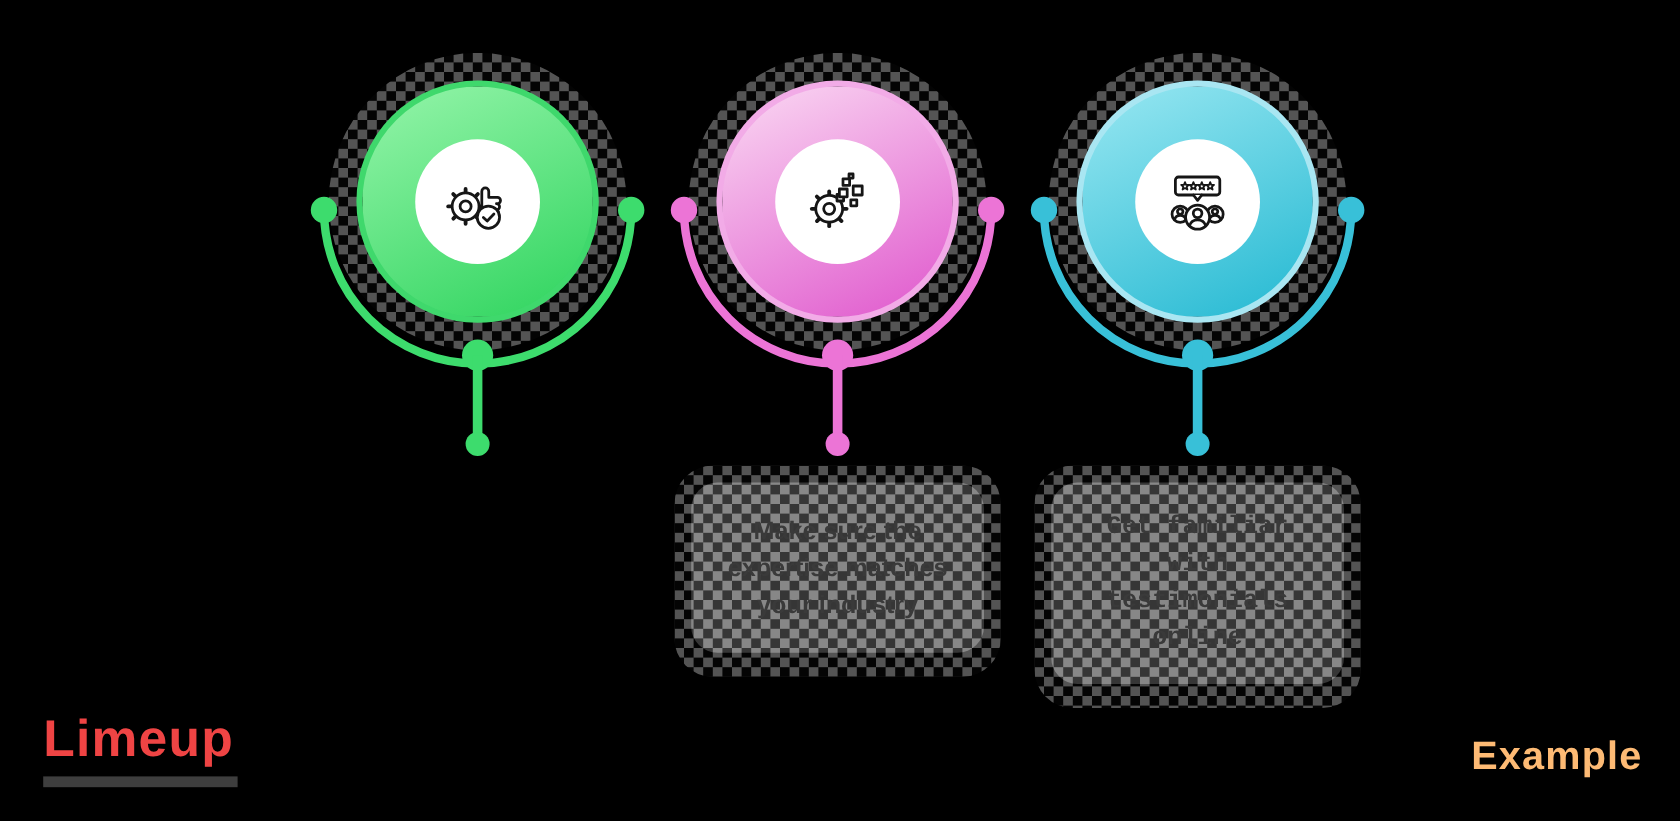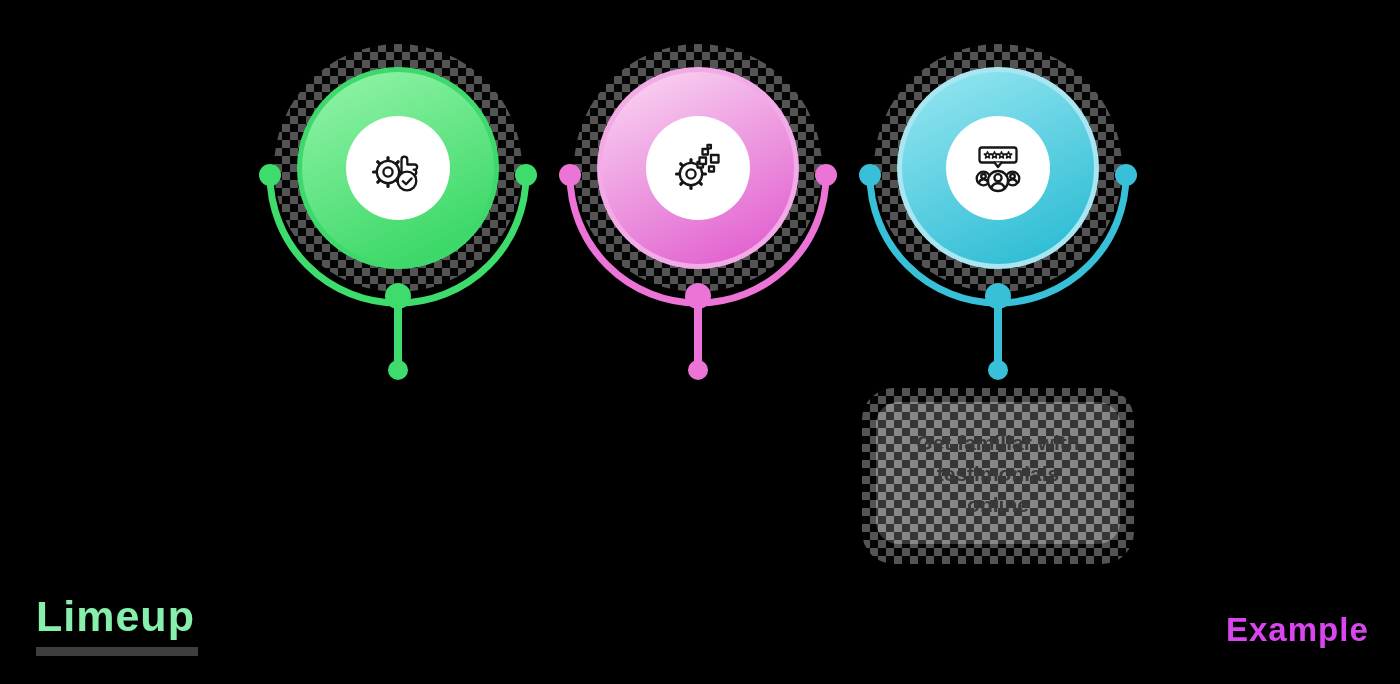--- a/index.html
+++ b/index.html
@@ -4,21 +4,21 @@
 <style>
   html,body{margin:0;padding:0;}
   body{
     width:1400px;height:684px;position:relative;overflow:hidden;
     background:#000;
     font-family:"Liberation Sans","DejaVu Sans",sans-serif;
   }
   .unit{position:absolute;top:0;width:300px;height:600px;}
   .unit-1{left:248px;}
   .unit-2{left:548px;}
-  .unit-3{left:848px;}
+  .unit-3{left:848px;font-family:Liberation Mono, monospace;}
   .unit-1{--accent:#3ddc6d;--g1:#90f3a6;--g2:#38d765;--ring:#3fd86c;}
   .unit-2{--accent:#ec74d6;--g1:#f9d3f1;--g2:#e263d0;--ring:#f2abe7;}
   .unit-3{--accent:#38c0d8;--g1:#93e5f0;--g2:#2fbdd5;--ring:#a9e6f2;}
 
   
   .checker{
     background-image:repeating-conic-gradient(#6a6a6a 0% 25%, #050505 25% 50%);
     background-size:16px 16px;
     opacity:.8;
   }
@@ -49,28 +49,28 @@
   }
   .step-box::before{
     content:"";position:absolute;z-index:-1;
     left:-14px;right:-14px;top:-14px;bottom:-20px;border-radius:32px;
     background-image:repeating-conic-gradient(#6a6a6a 0% 25%, #050505 25% 50%);
     background-size:16px 16px;opacity:.8;
   }
 
   .brand{
     position:absolute;left:36px;top:592px;
-    font-size:43px;font-weight:bold;color:#86efac;letter-spacing:1px;
+    font-size:43px;font-weight:bold;color:#ef4444;letter-spacing:1px;
   }
   .brand-underline{
     position:absolute;left:36px;top:647px;width:162px;height:9px;background:#3e3e3e;
   }
   .watermark{
     position:absolute;left:1226px;top:611px;
-    font-size:33px;font-weight:bold;color:#d946ef;letter-spacing:1px;
+    font-size:33px;font-weight:bold;color:#fdba74;letter-spacing:1px;
   }
   .icon-stroke{fill:none;stroke:#161616;stroke-width:2.3;stroke-linecap:round;stroke-linejoin:round;}
 </style>
 </head>
 <body>
 
 <div class="unit unit-1">
   <div class="halo-circle checker"></div>
   <svg class="hook-svg" viewBox="0 0 300 400">
     <path d="M22 175 A128 128 0 0 0 278 175" stroke="currentColor" stroke-width="7" fill="none"></path>
@@ -132,20 +132,23 @@
         <circle cx="25" cy="38" r="4.6"></circle>
         <rect x="31.5" y="26" width="5.5" height="5.5" fill="#fff"></rect>
         <rect x="36.5" y="13" width="5.5" height="5.5"></rect>
         <rect x="45" y="19" width="7.5" height="7.5"></rect>
         <rect x="33.5" y="21.5" width="6.5" height="6.5" fill="#fff"></rect>
         <rect x="43" y="30.5" width="5" height="5"></rect>
         <rect x="41.5" y="9" width="3.4" height="3.4"></rect>
       </g>
     </svg>
   </div>
+  <div class="step-box">
+    <span>Make sure the expertise matches your industry</span>
+  </div>
 </div>
 
 <div class="unit unit-3">
   <div class="halo-circle checker"></div>
   <svg class="hook-svg" viewBox="0 0 300 400">
     <path d="M22 175 A128 128 0 0 0 278 175" stroke="currentColor" stroke-width="7" fill="none"></path>
     <circle cx="22" cy="175" r="11" fill="currentColor"></circle>
     <circle cx="278" cy="175" r="11" fill="currentColor"></circle>
     <circle cx="150" cy="296" r="13" fill="currentColor"></circle>
     <line x1="150" y1="296" x2="150" y2="366" stroke="currentColor" stroke-width="8"></line>

